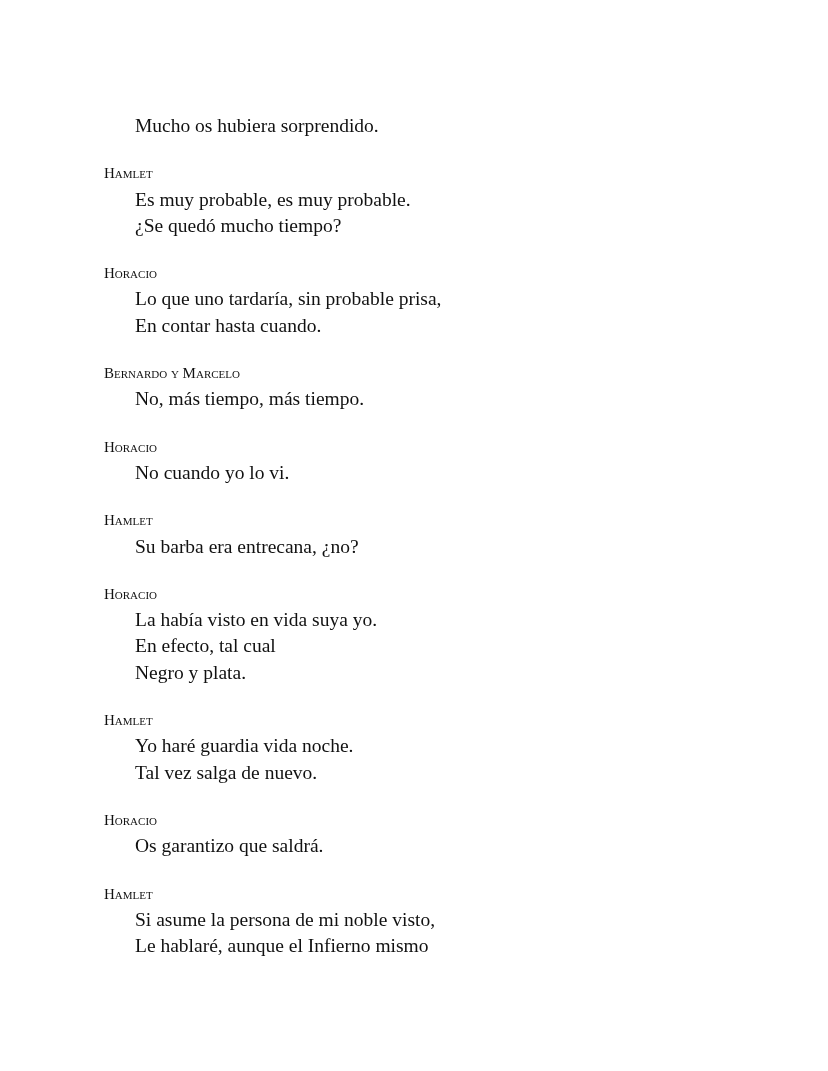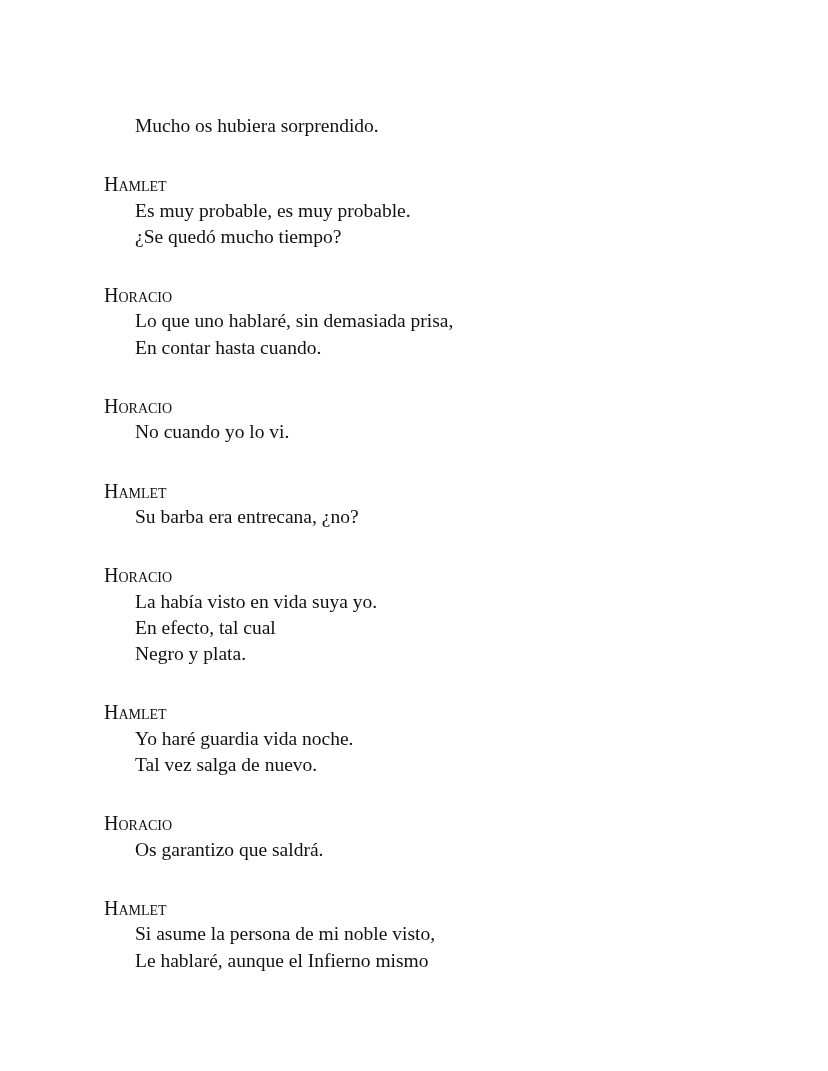--- a/index.html
+++ b/index.html
@@ -8,46 +8,50 @@
     font-family: "Liberation Serif", "DejaVu Serif", serif;
     color: #111111;
   }
   .page { position: absolute; left: 0; top: 16px; width: 828px; height: 1071px; padding-left: 40px; }
   .content { position: absolute; left: 104px; top: 97px; }
   .line {
     font-size: 19.5px; line-height: 26.3px; height: 26.3px;
     padding-left: 31px; white-space: nowrap;
   }
   .speaker {
-    font-size: 20px; line-height: 26.3px; height: 26.3px;
+    font-size: 15px; line-height: 26.3px; height: 26.3px;
     font-variant: small-caps; white-space: nowrap;
-    margin-top: 32px;
+    margin-top: 21px;
   }
   .block { display: block; }
 </style>
 </head>
 <body>
 
 <div class="page">
   <div class="content">
 
     <div class="line">Mucho os hubiera sorprendido.</div>
 
     <div class="block">
       <div class="speaker">Hamlet</div>
       <div class="line">Es muy probable, es muy probable.</div>
       <div class="line">¿Se quedó mucho tiempo?</div>
     </div>
 
     <div class="block">
       <div class="speaker">Horacio</div>
-      <div class="line">Lo que uno hablaré, sin demasiada prisa,</div>
+      <div class="line">Lo que uno tardaría, sin probable prisa,</div>
       <div class="line">En contar hasta cuando.</div>
     </div>
 
+    <div class="block">
+      <div class="speaker">Bernardo y Marcelo</div>
+      <div class="line">No, más tiempo, más tiempo.</div>
+    </div>
 
     <div class="block">
       <div class="speaker">Horacio</div>
       <div class="line">No cuando yo lo vi.</div>
     </div>
 
     <div class="block">
       <div class="speaker">Hamlet</div>
       <div class="line">Su barba era entrecana, ¿no?</div>
     </div>

